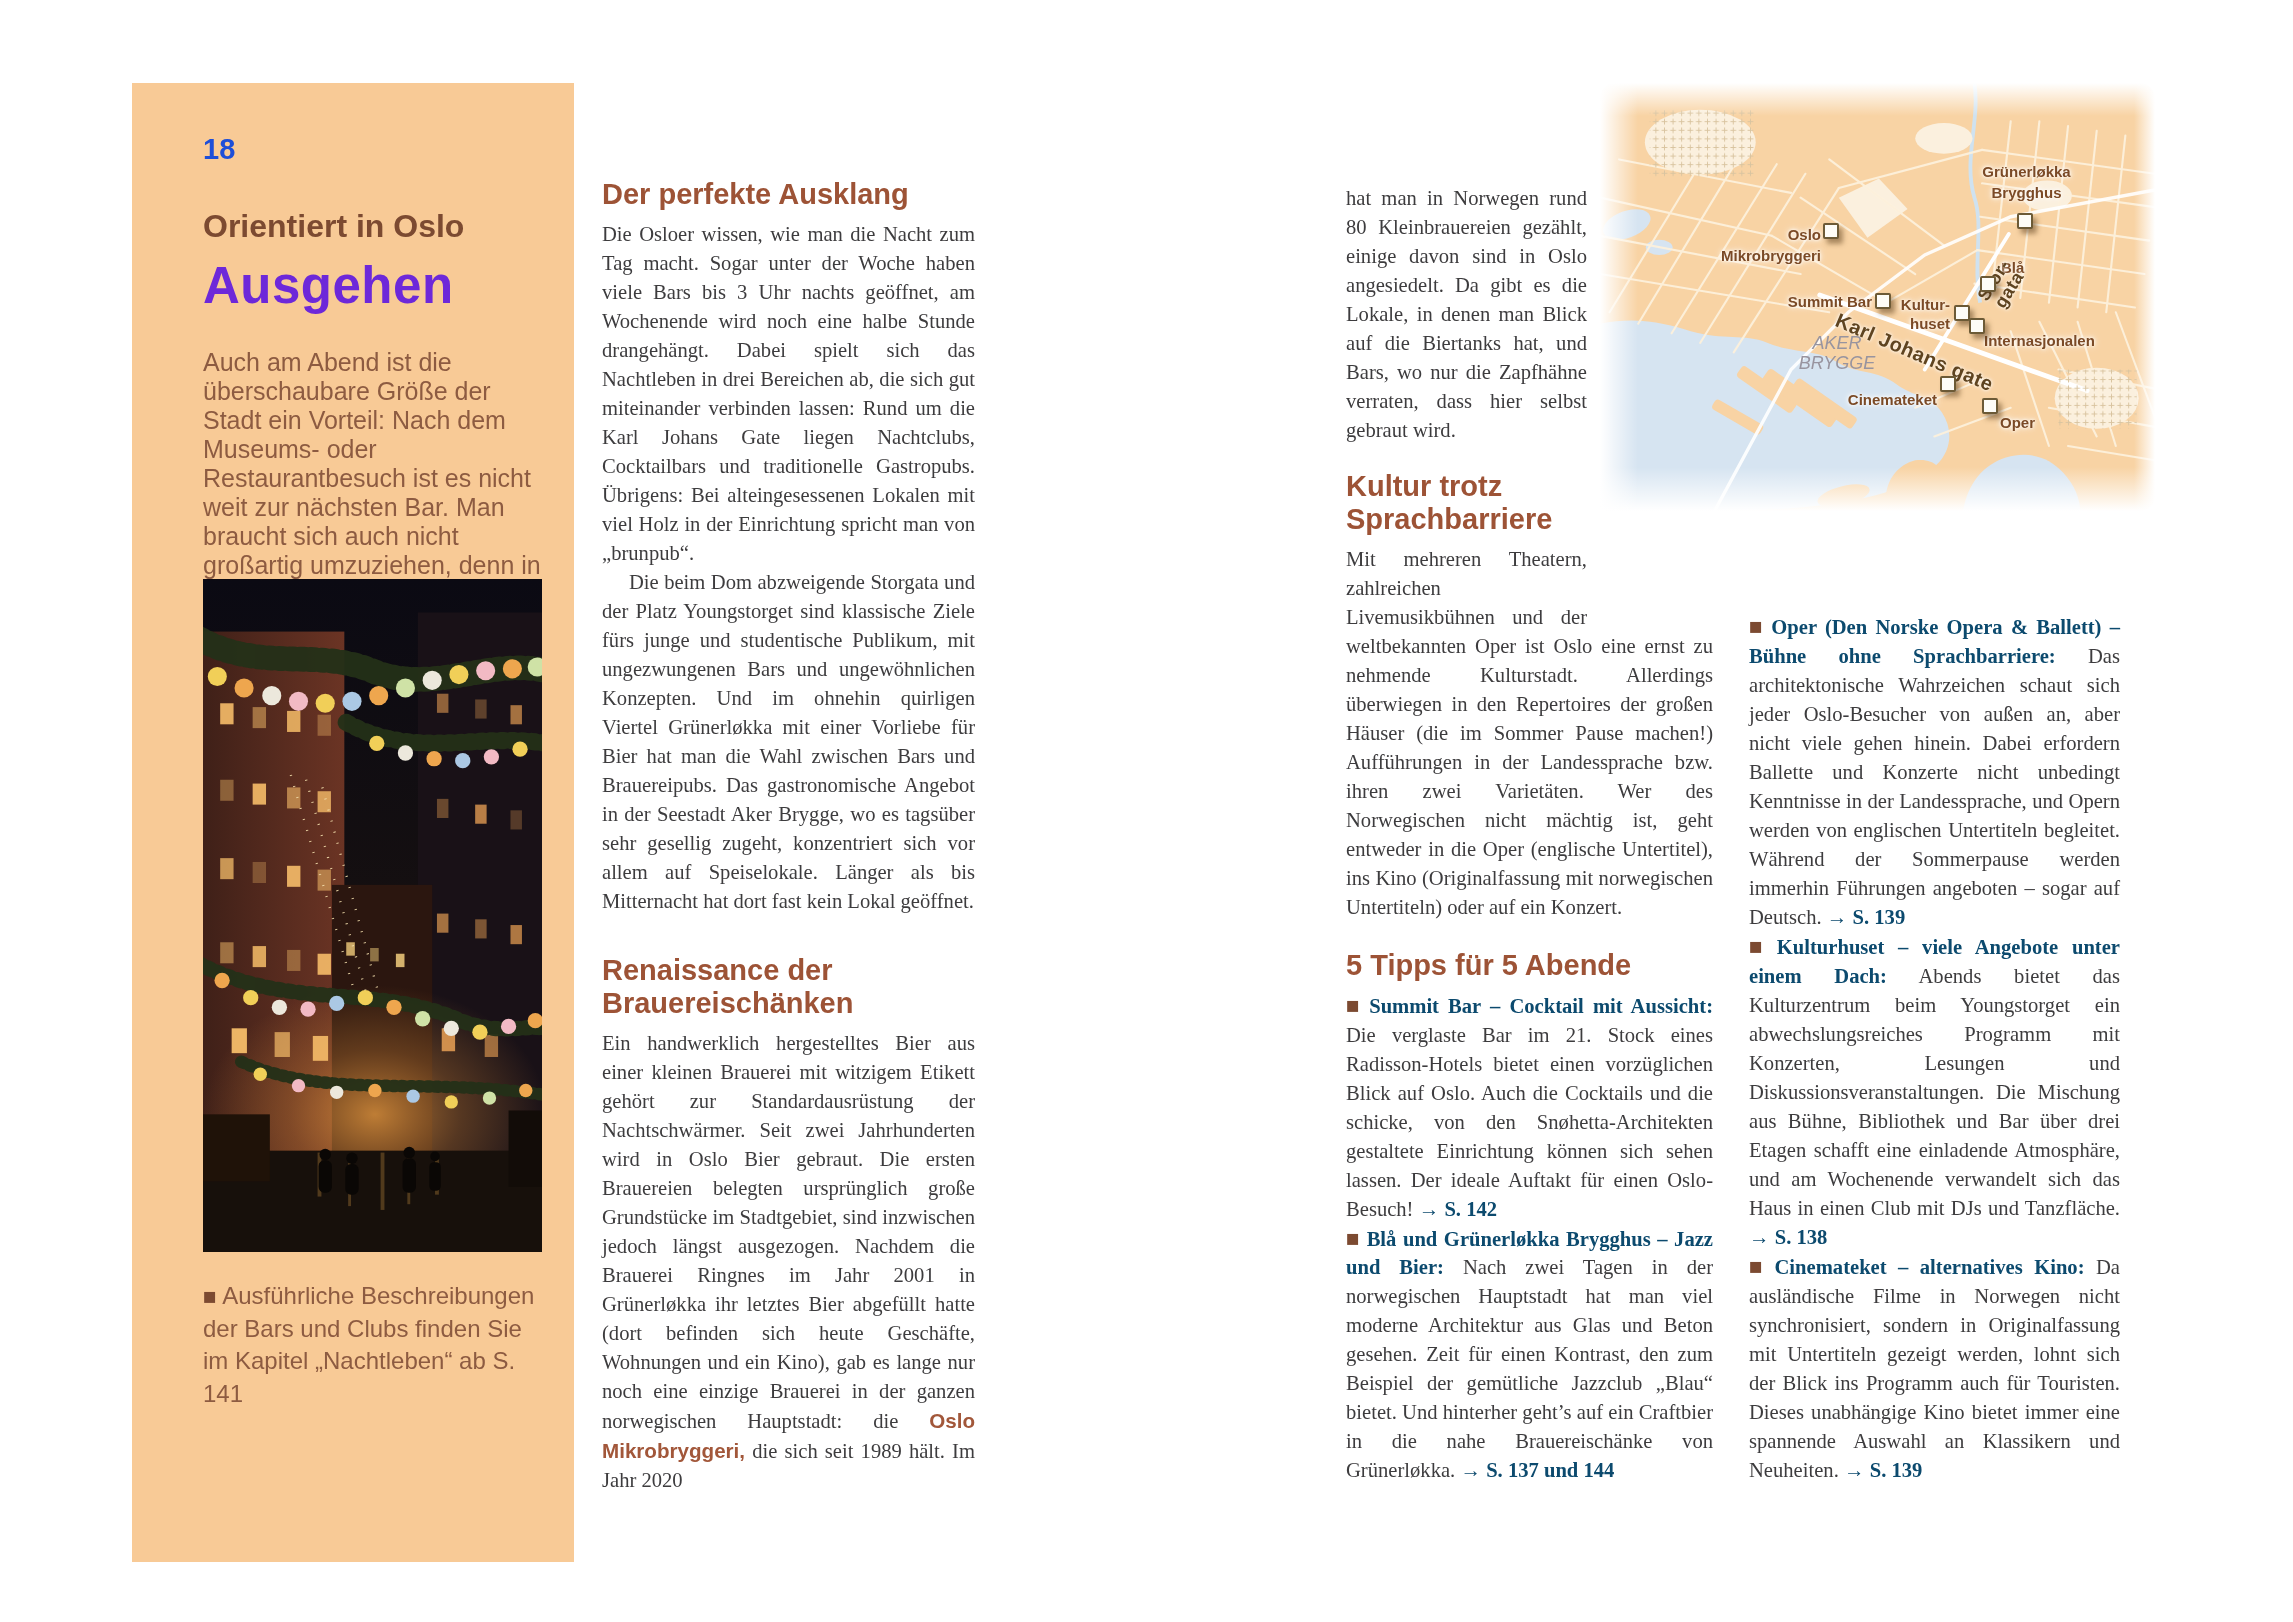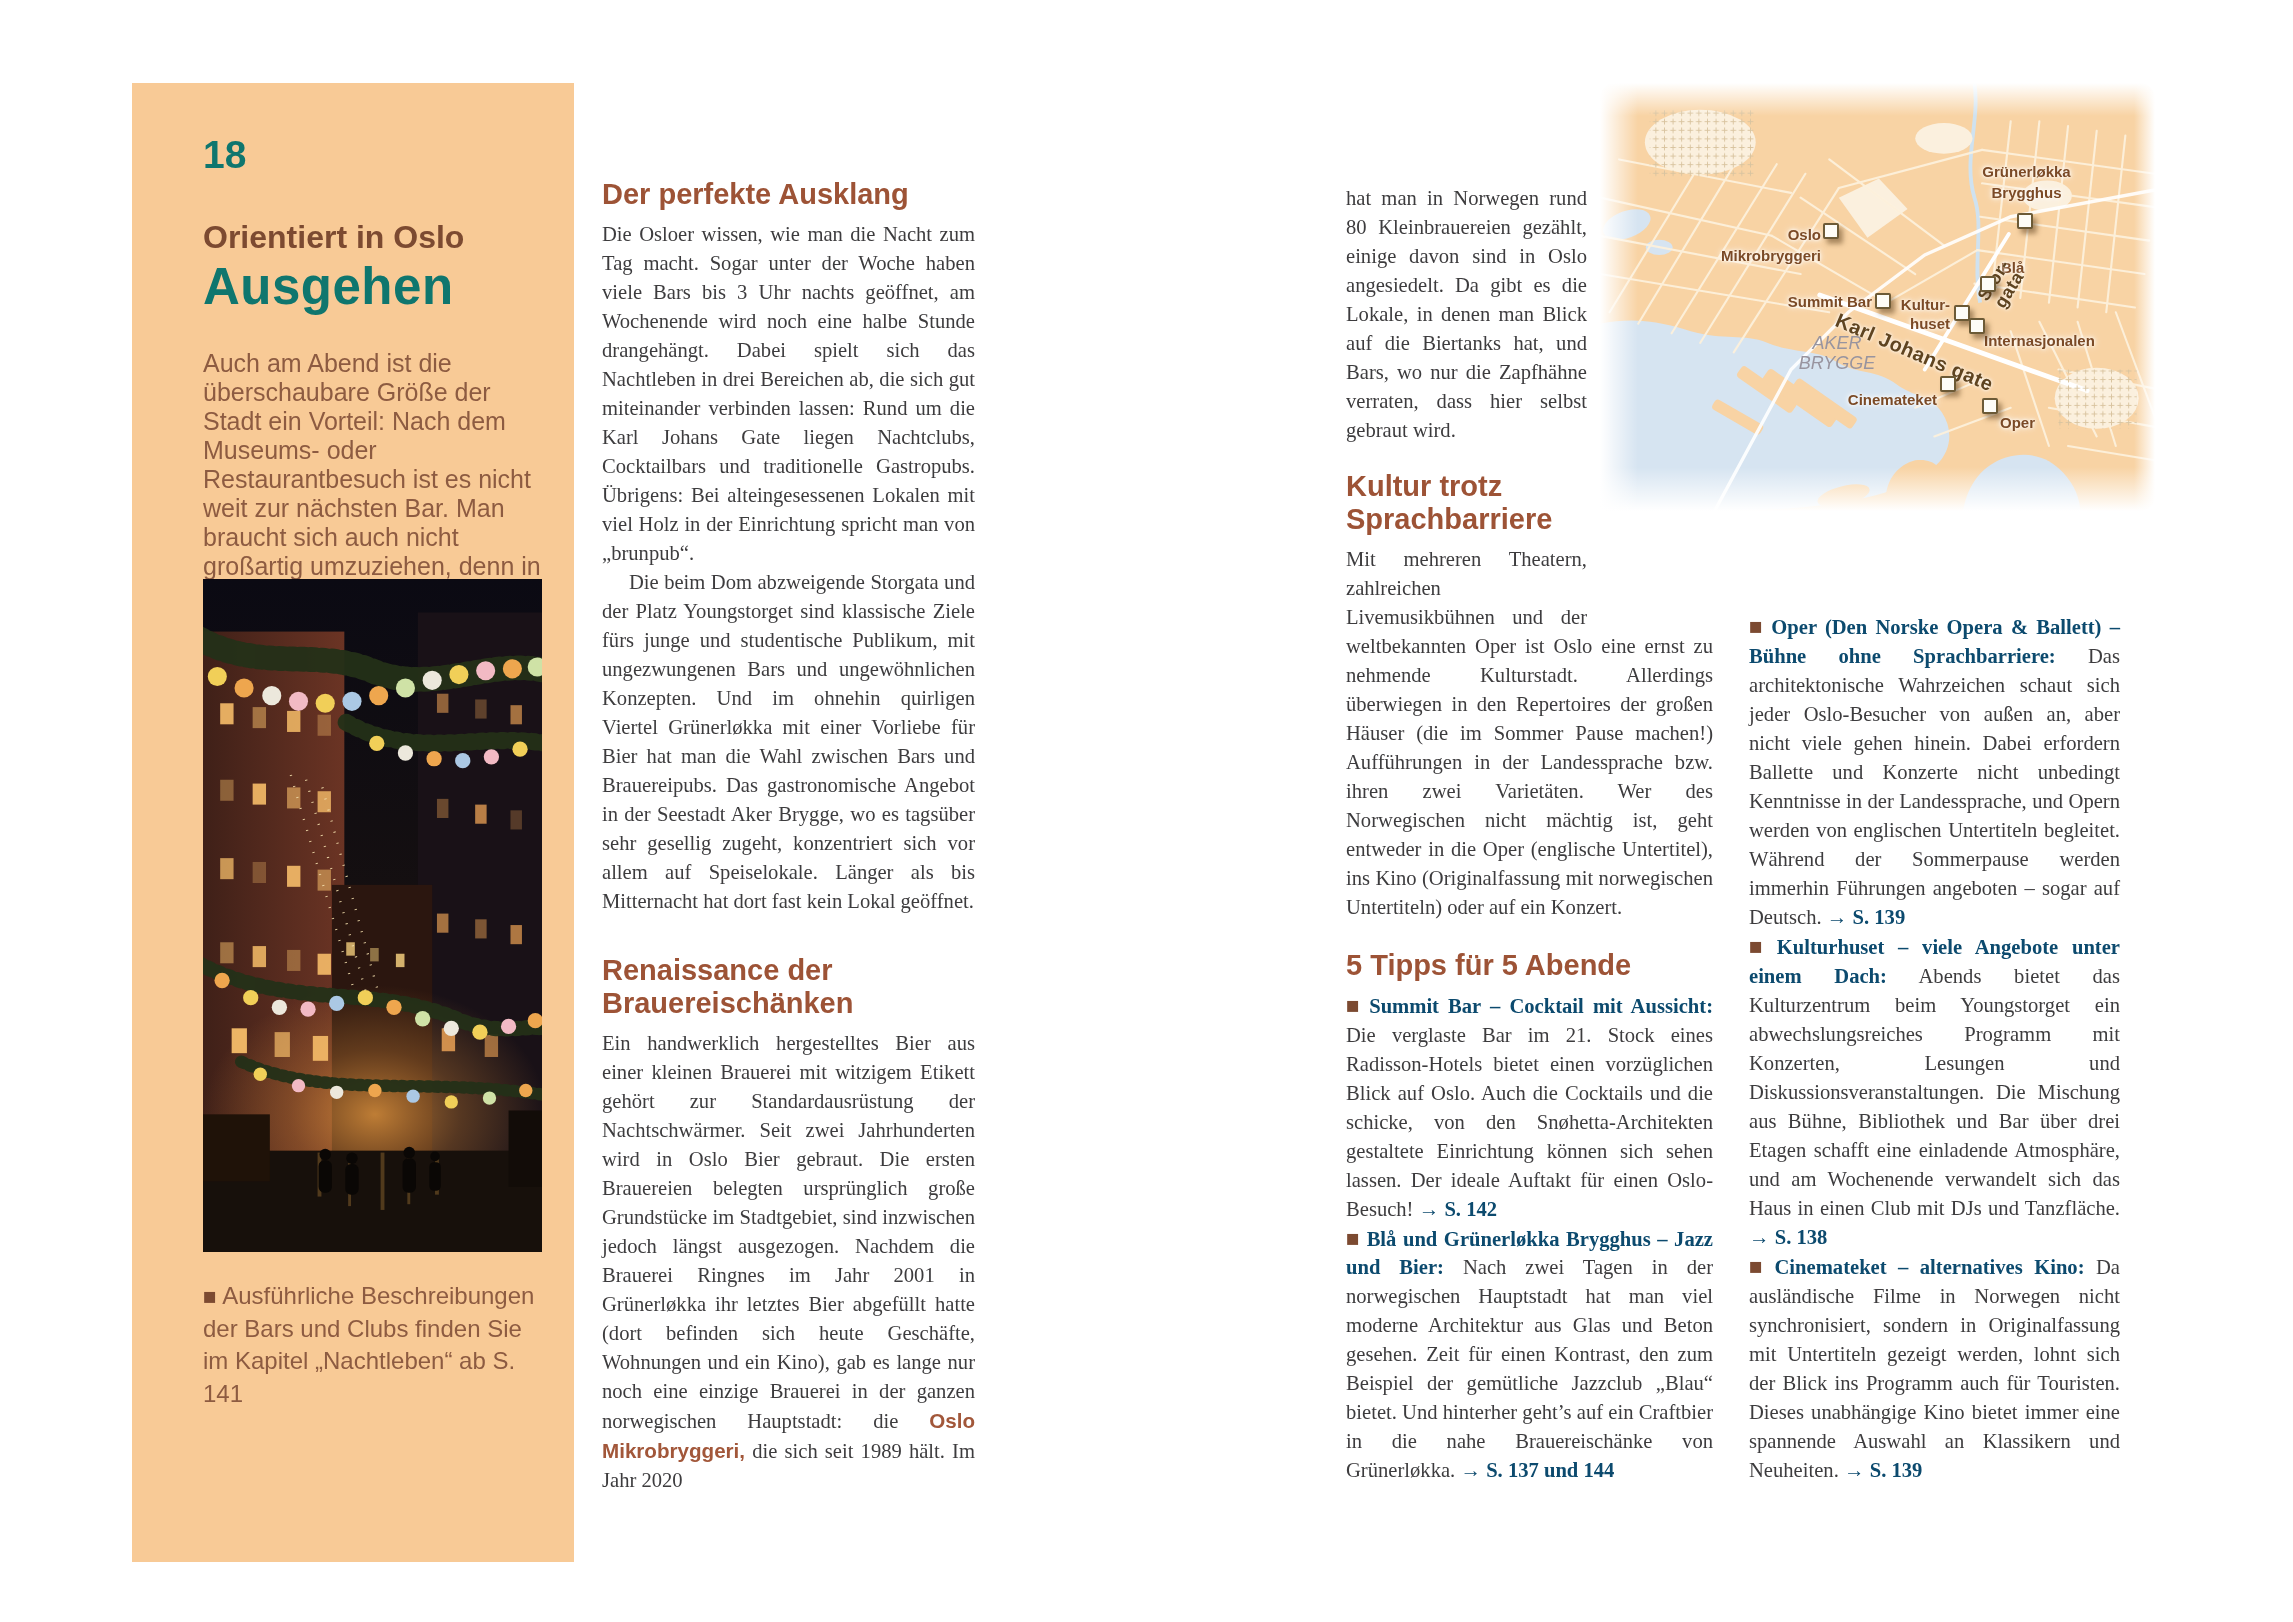--- a/index.html
+++ b/index.html
@@ -8,23 +8,23 @@
     background:#ffffff;
     font-family:"Liberation Serif", serif;
     color:#3d3c3e;
   }
   
   .sidebar {
     position:absolute; left:132px; top:83px; width:442px; height:1479px;
     background:#f8ca96; padding:50px 29px 0 71px;
     font-family:"Liberation Sans", sans-serif; color:#8d5b41;
   }
-  .page-num { font-size:39px; font-weight:bold; color:#0f766e; }
+  .page-num { font-size:29px; font-weight:bold; color:#1d4ed8; }
   .kicker   { margin-top:42px; font-size:32px; font-weight:bold; color:#7c4a31; }
-  .side-title { margin-top:1px; font-size:51px; font-weight:bold; color:#0f766e; letter-spacing:0.5px; }
+  .side-title { margin-top:11px; font-size:51px; font-weight:bold; color:#6d28d9; letter-spacing:0.5px; }
   .side-intro { margin-top:32.5px; font-size:25px; line-height:29px; color:#8d5b41; }
   .photo { position:absolute; left:71px; top:496px; width:339px; height:673px; display:block; }
   .note { position:absolute; left:71px; width:342px; font-size:24px; line-height:32.5px; color:#8d5b41; }
   .note-1 { top:1197px; } .note-2 { top:1308px; }
   .bullet { font-size:14.3px; color:#7c4a31; vertical-align:2.9px; margin-right:5.7px; font-family:"DejaVu Sans", sans-serif;}
   
   .col { position:absolute; font-size:20.6px; line-height:29px; text-align:justify; }
   .col2 { left:602px;  top:178px; width:373px; }
   .col3 { left:1346px; top:184px; width:367px; }
   .col4 { left:1749px; top:612px; width:371px; }

